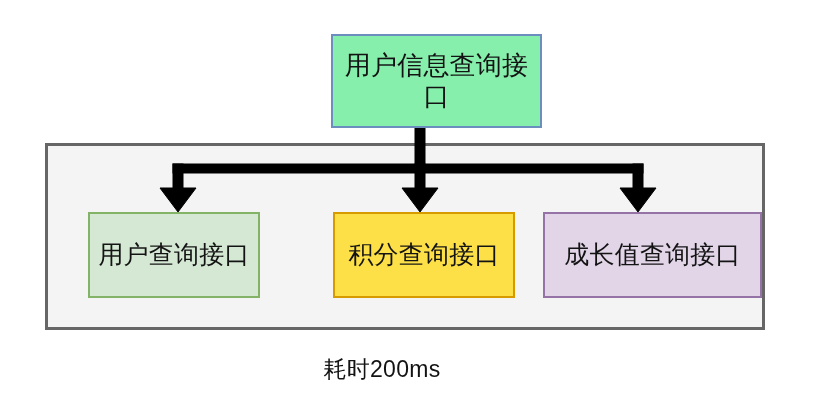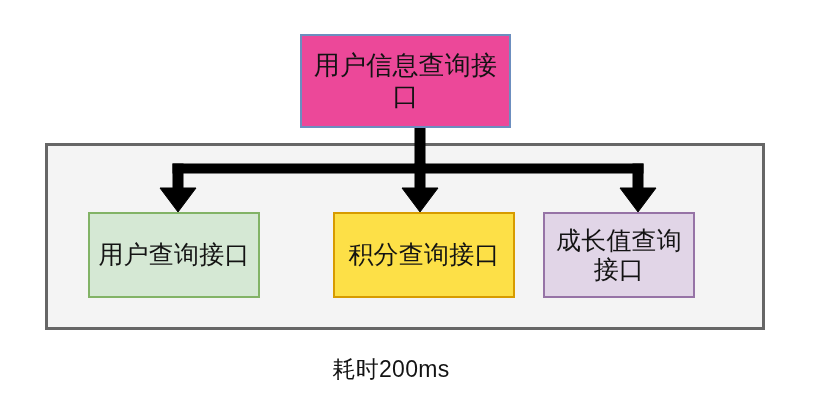--- a/index.html
+++ b/index.html
@@ -36,25 +36,25 @@
     display: block;
     font-size: 25px;
   }
   .node .line2 {
     display: block;
     font-size: 25px;
   }
 
   
   #root-node {
-    left: 300px;
+    left: 331px;
     top: 34px;
     width: 211px;
     height: 94px;
-    background: #ec4899;
+    background: #86efac;
     border: 2px solid #6c8ebf;
   }
   #root-node .line1 { font-size: 26px; }
 
   
   #group-container {
     position: absolute;
     left: 45px;
     top: 143px;
     width: 720px;
@@ -78,40 +78,40 @@
     top: 212px;
     width: 182px;
     height: 86px;
     background: #fde047;
     border: 2px solid #d79b00;
     align-items: center;
   }
   #leaf-growth {
     left: 543px;
     top: 212px;
-    width: 152px;
+    width: 219px;
     height: 86px;
     background: #e1d5e7;
     border: 2px solid #9673a6;
   }
 
   
   #connectors {
     position: absolute;
     left: 0;
     top: 0;
     width: 814px;
     height: 408px;
     pointer-events: none;
   }
 
   
   #caption {
     position: absolute;
-    left: 17px;
+    left: 8px;
     top: 354px;
     width: 748px;
     text-align: center;
     font-size: 23px;
     color: #131313;
     letter-spacing: 0.3px;
   }
 </style>
 </head>
 <body>

